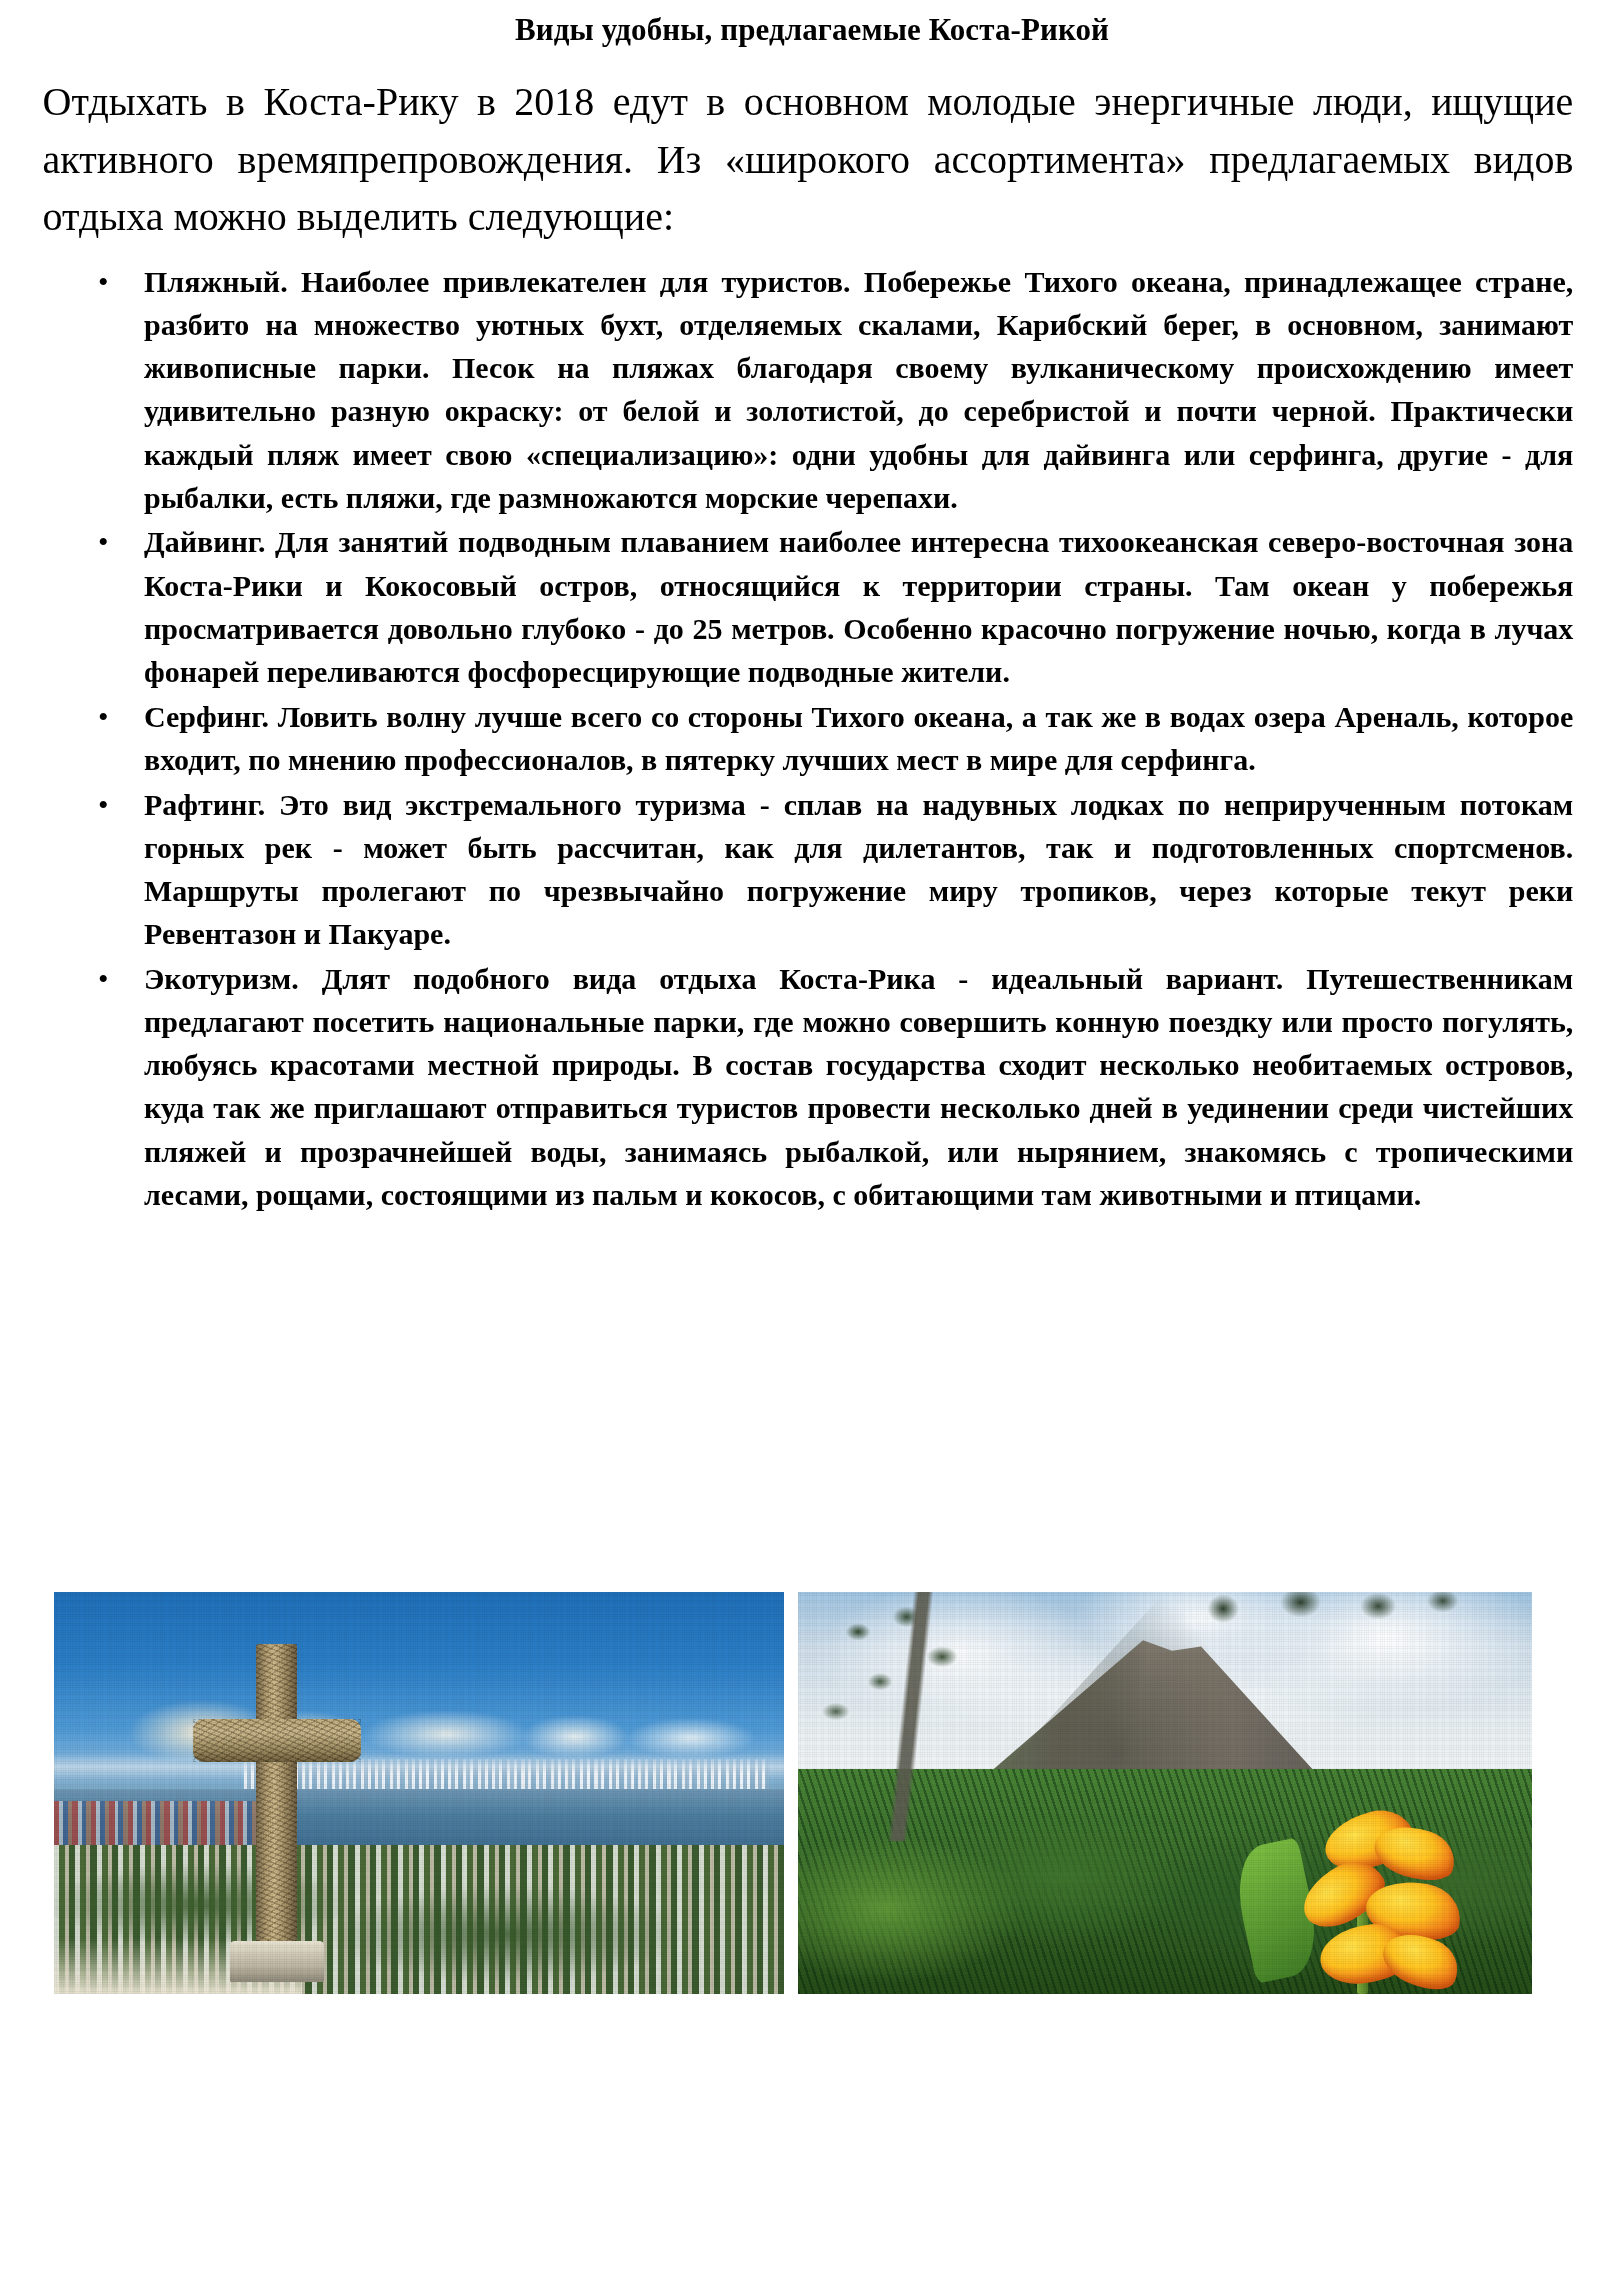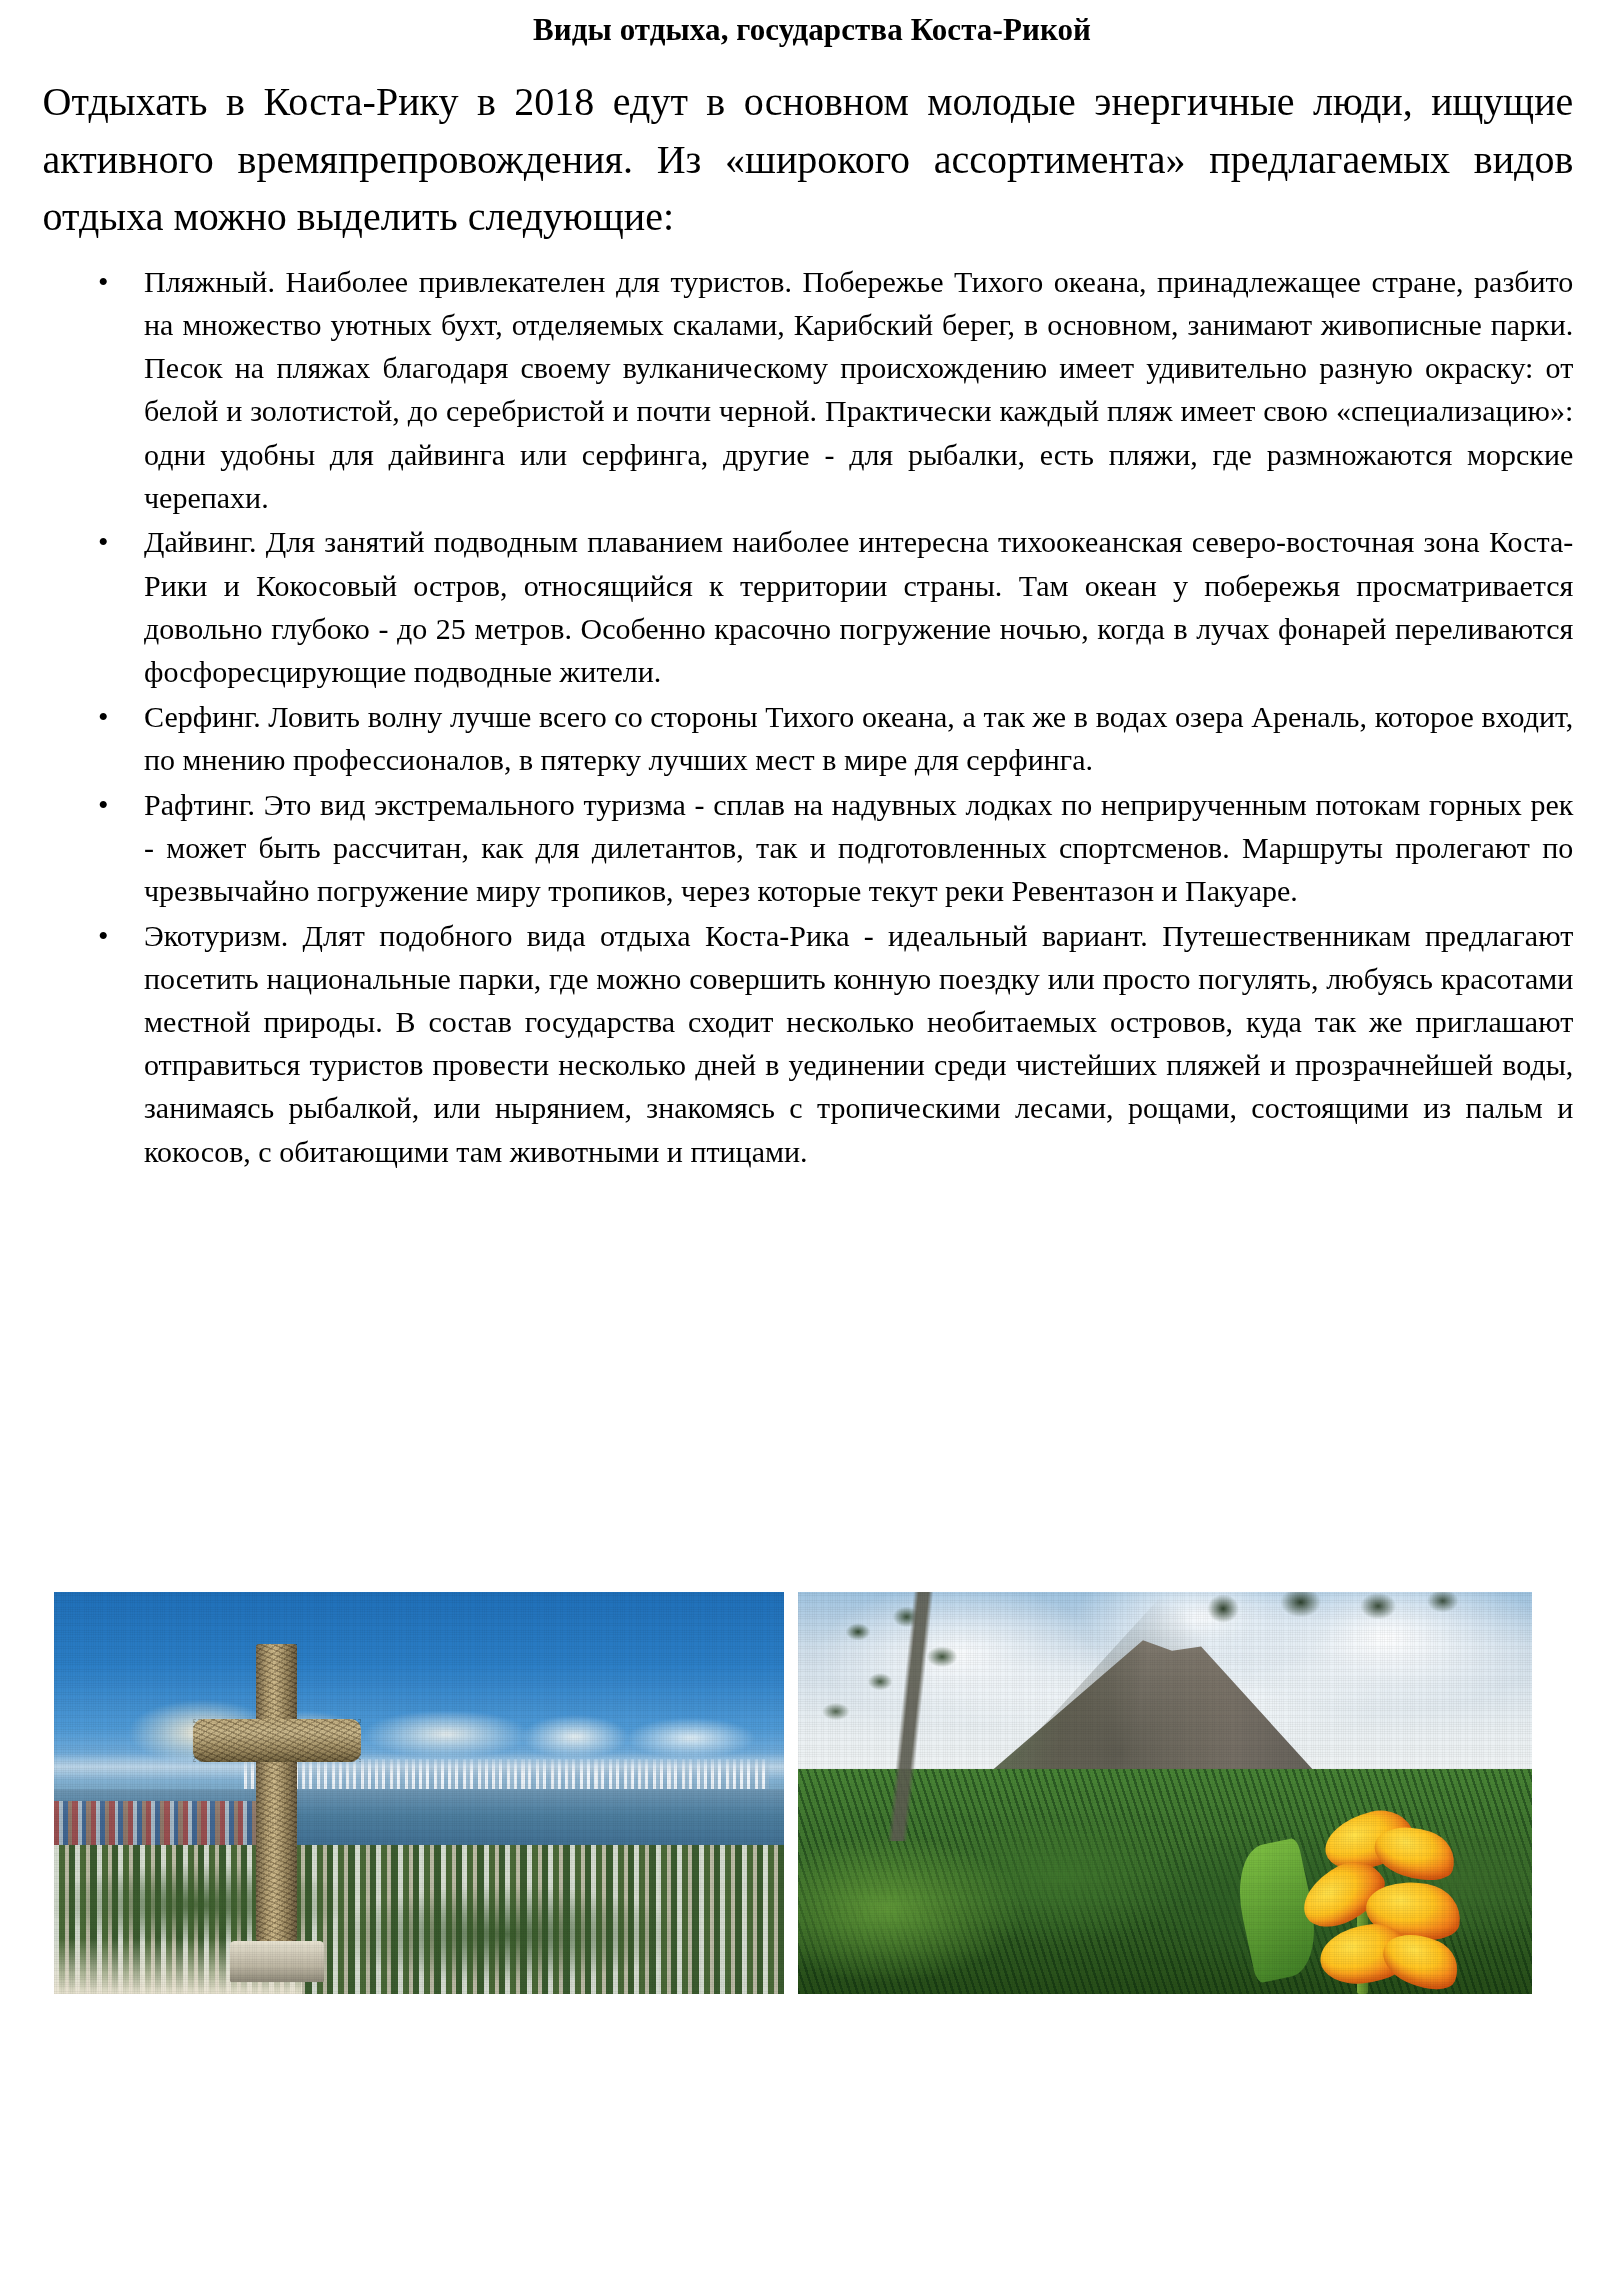--- a/index.html
+++ b/index.html
@@ -59,20 +59,21 @@
   ul.bullets > li .bullet-dot {
     position: absolute;
     left: 60px;
     top: 0;
     width: 15.3px;
     font-size: 30px;
     line-height: 1.44;
   }
   .li-text {
     display: block;
+    font-weight: bold;
   }
   .figures {
     position: absolute;
     left: 0;
     top: 1578px;
     width: 1624px;
     height: 407px;
   }
   .figure {
     position: absolute;
@@ -347,21 +348,21 @@
       repeating-linear-gradient(0deg, rgba(0,0,0,.045) 0 0.8px, rgba(255,255,255,0) 0.8px 2.3px),
       repeating-linear-gradient(90deg, rgba(0,0,0,.035) 0 0.8px, rgba(255,255,255,0) 0.8px 2.3px);
     pointer-events: none;
   }
 </style>
 </head>
 <body>
 
 <div class="page">
 
-  <h1 class="doc-title">Виды отдыха, государства Коста-Рикой</h1>
+  <h1 class="doc-title">Виды удобны, предлагаемые Коста-Рикой</h1>
 
   <div class="content">
 
     <p class="intro">Отдыхать в Коста-Рику в 2018 едут в основном молодые энергичные люди, ищущие активного времяпрепровождения. Из «широкого ассортимента» предлагаемых видов отдыха можно выделить следующие:</p>
 
     <ul class="bullets">
 
       <li>
         <span class="bullet-dot">•</span>
         <span class="li-text">Пляжный. Наиболее привлекателен для туристов. Побережье Тихого океана, принадлежащее стране, разбито на множество уютных бухт, отделяемых скалами, Карибский берег, в основном, занимают живописные парки. Песок на пляжах благодаря своему вулканическому происхождению имеет удивительно разную окраску: от белой и золотистой, до серебристой и почти черной. Практически каждый пляж имеет свою «специализацию»: одни удобны для дайвинга или серфинга, другие - для рыбалки, есть пляжи, где размножаются морские черепахи.</span>

